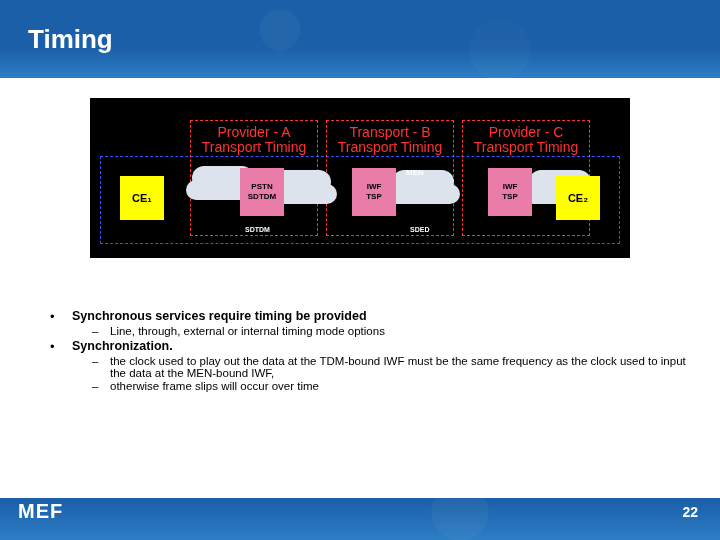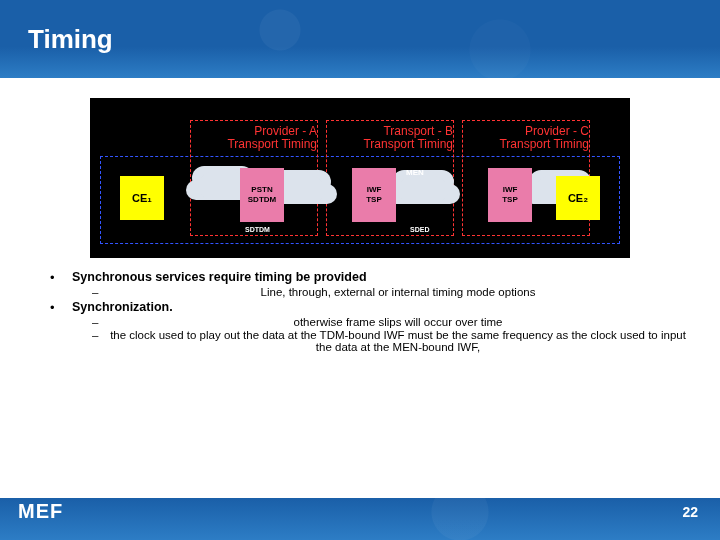--- a/index.html
+++ b/index.html
@@ -51,22 +51,22 @@
   }
   .provider {
     border-color: #f33;
     top: 22px; height: 116px; width: 128px;
   }
   .provA { left: 100px; }
   .provB { left: 236px; }
   .provC { left: 372px; }
   .provider .plabel {
     color: #f33;
-    font-size: 12px;
-    text-align: right;
+    font-size: 14px;
+    text-align: center;
     line-height: 1.1;
     padding-top: 4px;
   }
   .ce {
     position: absolute;
     top: 78px;
     width: 44px; height: 44px;
     background: #ff0;
     display: flex;
     align-items: center;
@@ -84,21 +84,21 @@
     border-radius: 14px;
     box-shadow:
       -16px 4px 0 -4px #dce3ec,
       16px 4px 0 -4px #dce3ec,
       -8px -8px 0 -2px #dce3ec,
       8px -8px 0 -2px #dce3ec;
   }
   .pinkbox {
     position: absolute;
     background: #ea7caa;
-    width: 44px; height: 54px;
+    width: 44px; height: 48px;
     top: 70px;
     color: #000;
     font-size: 8px;
     font-weight: bold;
     text-align: center;
     display: flex;
     flex-direction: column;
     justify-content: center;
     line-height: 1.3;
   }
@@ -116,30 +116,30 @@
     font-weight: bold;
     top: 128px;
   }
   .sdA { left: 155px; }
   .sdB { left: 320px; }
   .content {
     padding: 12px 34px 0 50px;
     font-size: 12.5px;
     color: #000;
   }
-  .content ul.top { list-style: none; }
+  .content ul.top { list-style: none; margin-top: 39px; }
   .content ul.top > li { margin-bottom: 2px; position: relative; padding-left: 22px; }
   .content ul.top > li::before {
     content: "•";
     position: absolute;
     left: 0;
     font-size: 13px;
   }
   .content ul.top > li > .h { font-weight: bold; }
-  .content ul.sub { list-style: none; margin-left: 20px; margin-top: 2px; font-weight: normal; font-size: 11.5px; text-align: center; }
+  .content ul.sub { list-style: none; margin-left: 20px; margin-top: 2px; font-weight: normal; font-size: 11.5px; }
   .content ul.sub > li { position: relative; padding-left: 18px; margin-bottom: 1px; }
   .content ul.sub > li::before {
     content: "–";
     position: absolute;
     left: 0;
   }
   .footer-band {
     position: absolute;
     left: 0; right: 0; bottom: 0;
     height: 42px;
@@ -233,22 +233,22 @@
   <ul class="top">
     <li>
       <span class="h">Synchronous services require timing be provided</span>
       <ul class="sub">
         <li>Line, through, external or internal timing mode options</li>
       </ul>
     </li>
     <li>
       <span class="h">Synchronization.</span>
       <ul class="sub">
+        <li>the clock used to play out the data at the TDM-bound IWF must be the same frequency as the clock used to input the data at the MEN-bound IWF,</li>
         <li>otherwise frame slips will occur over time</li>
-        <li>the clock used to play out the data at the TDM-bound IWF must be the same frequency as the clock used to input the data at the MEN-bound IWF,</li>
       </ul>
     </li>
   </ul>
 </div>
 
 <div class="footer-band">
   <div class="logo">MEF</div>
   <div class="pageno">22</div>
 </div>
 

